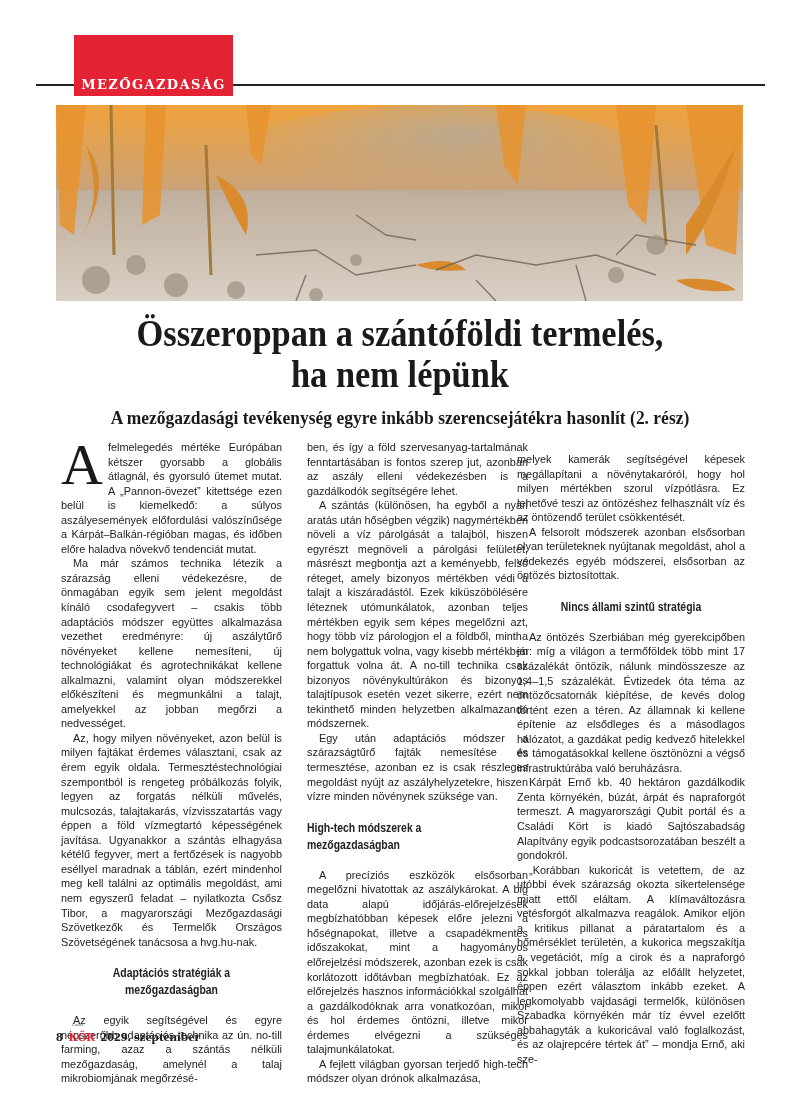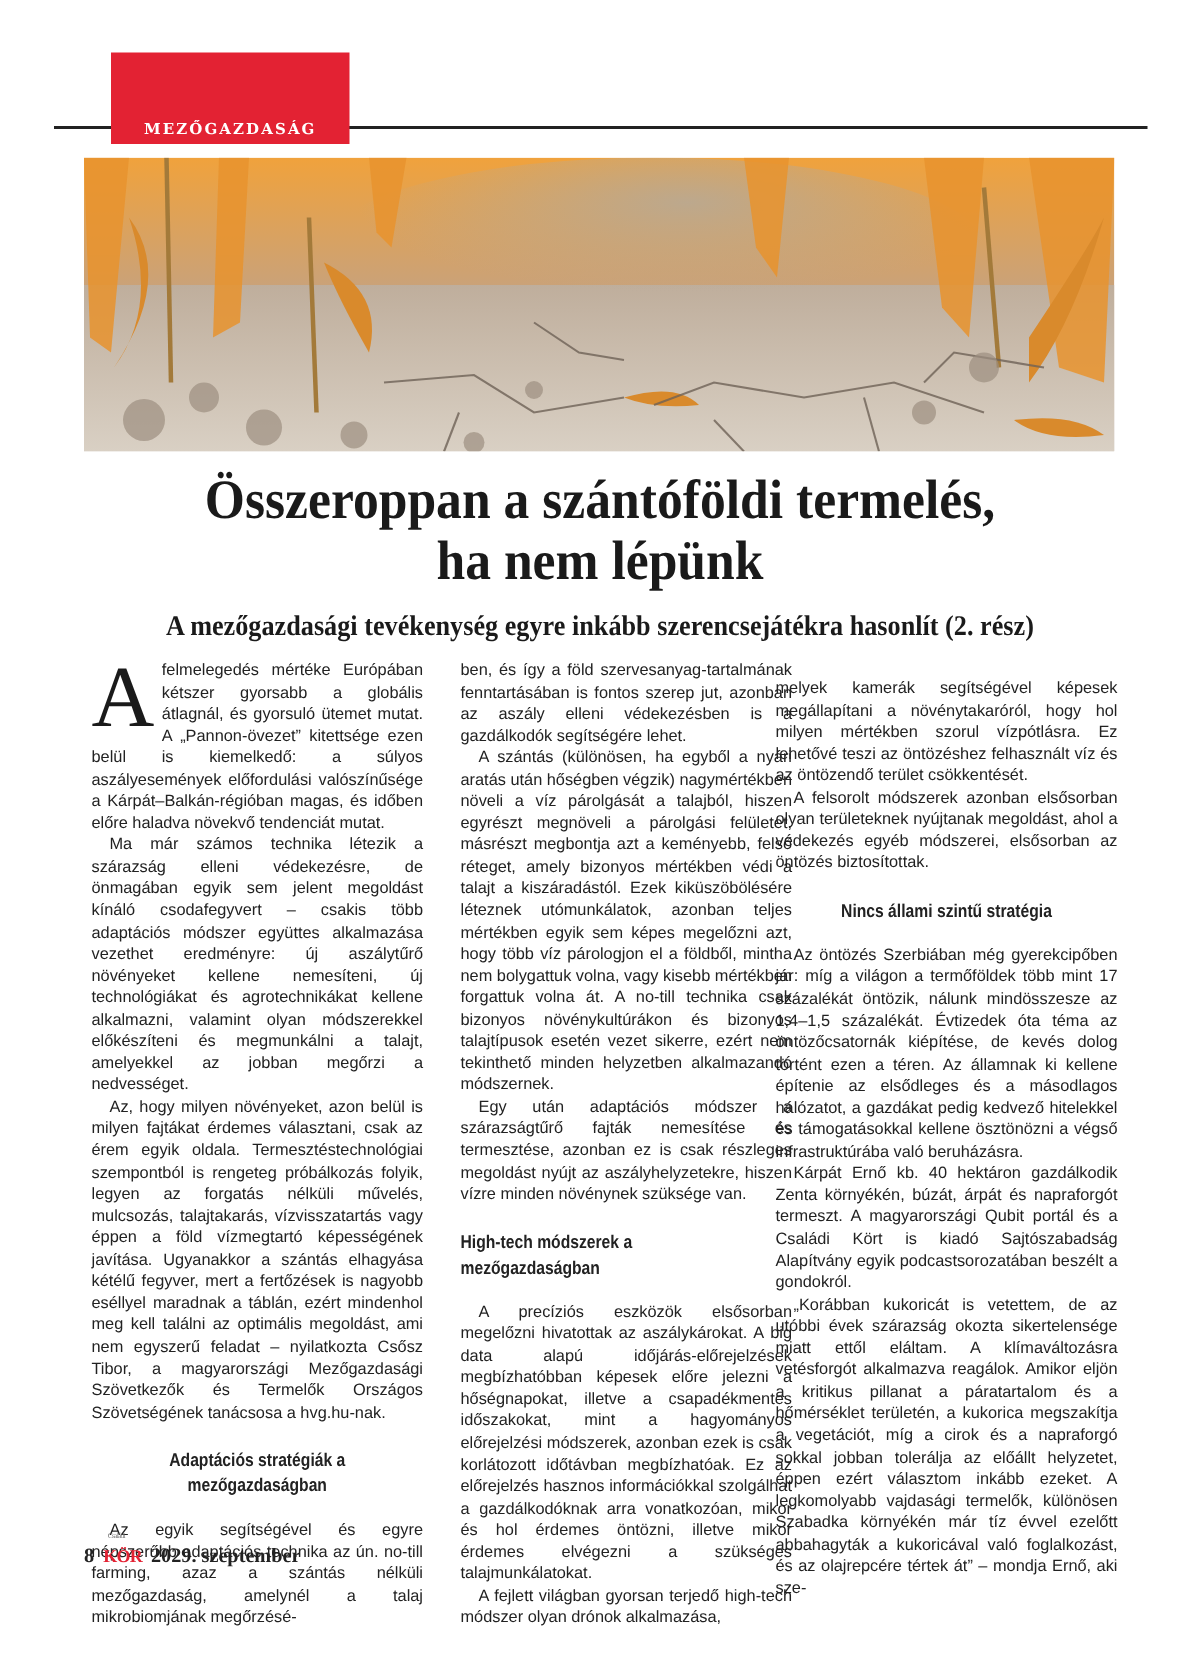--- a/index.html
+++ b/index.html
@@ -1,19 +1,19 @@
 <!DOCTYPE html>
 <html><head>
 <meta charset="utf-8">
 <style>
   html, body { margin:0; padding:0; background:#ffffff; }
   body { width:800px; height:1102px; position:relative; overflow:hidden; font-family:"DejaVu Sans", sans-serif; color:#1e1e1e; }
   .rule { position:absolute; left:36px; top:84px; width:729px; height:2px; background:#222; }
   .section-tag { position:absolute; left:74px; top:35px; width:159px; height:61px; background:#e32233; }
-  .section-tag span { position:absolute; left:0; right:0; bottom:4px; text-align:center; color:#fff; font-family:"DejaVu Serif", serif; font-weight:bold; font-size:10px; letter-spacing:1.4px; }
+  .section-tag span { position:absolute; left:0; right:0; bottom:4px; text-align:center; color:#fff; font-family:"DejaVu Serif", serif; font-weight:bold; font-size:13px; letter-spacing:1.4px; }
   .photo { position:absolute; left:56px; top:105px; width:687px; height:196px; overflow:hidden; }
   .photo svg { display:block; width:100%; height:100%; }
   .headline { position:absolute; left:40px; right:40px; top:313px; text-align:center; font-family:"Liberation Serif", serif; font-weight:bold; font-size:37px; line-height:41px; color:#1a1a1a; transform:scaleX(0.93); transform-origin:center top; }
   .subhead { position:absolute; left:40px; right:40px; top:407px; text-align:center; font-family:"Liberation Serif", serif; font-weight:bold; font-size:19px; color:#1a1a1a; transform:scaleX(0.92); }
   .col { position:absolute; top:440px; width:221px; font-family:"Liberation Sans", sans-serif; font-size:10.9px; line-height:14.55px; text-align:justify; hyphens:auto; color:#222; }
   .col1 { left:61px; } .col2 { left:307px; } .col3 { left:517px; width:228px;margin-top:12px; }
   .col p { margin:0; text-indent:12px; }
   .col p.noind { text-indent:0; }
   .dropcap { float:left; font-family:"Liberation Serif", serif; font-size:58px; line-height:46px; margin:2px 5px 0 0; font-weight:normal; color:#1a1a1a; }
   .sub { font-family:"Liberation Sans", sans-serif; font-weight:bold; font-size:12.3px; line-height:17px; text-align:center; margin:16px 0 14px 0; text-indent:0; transform:scaleX(0.85); }

